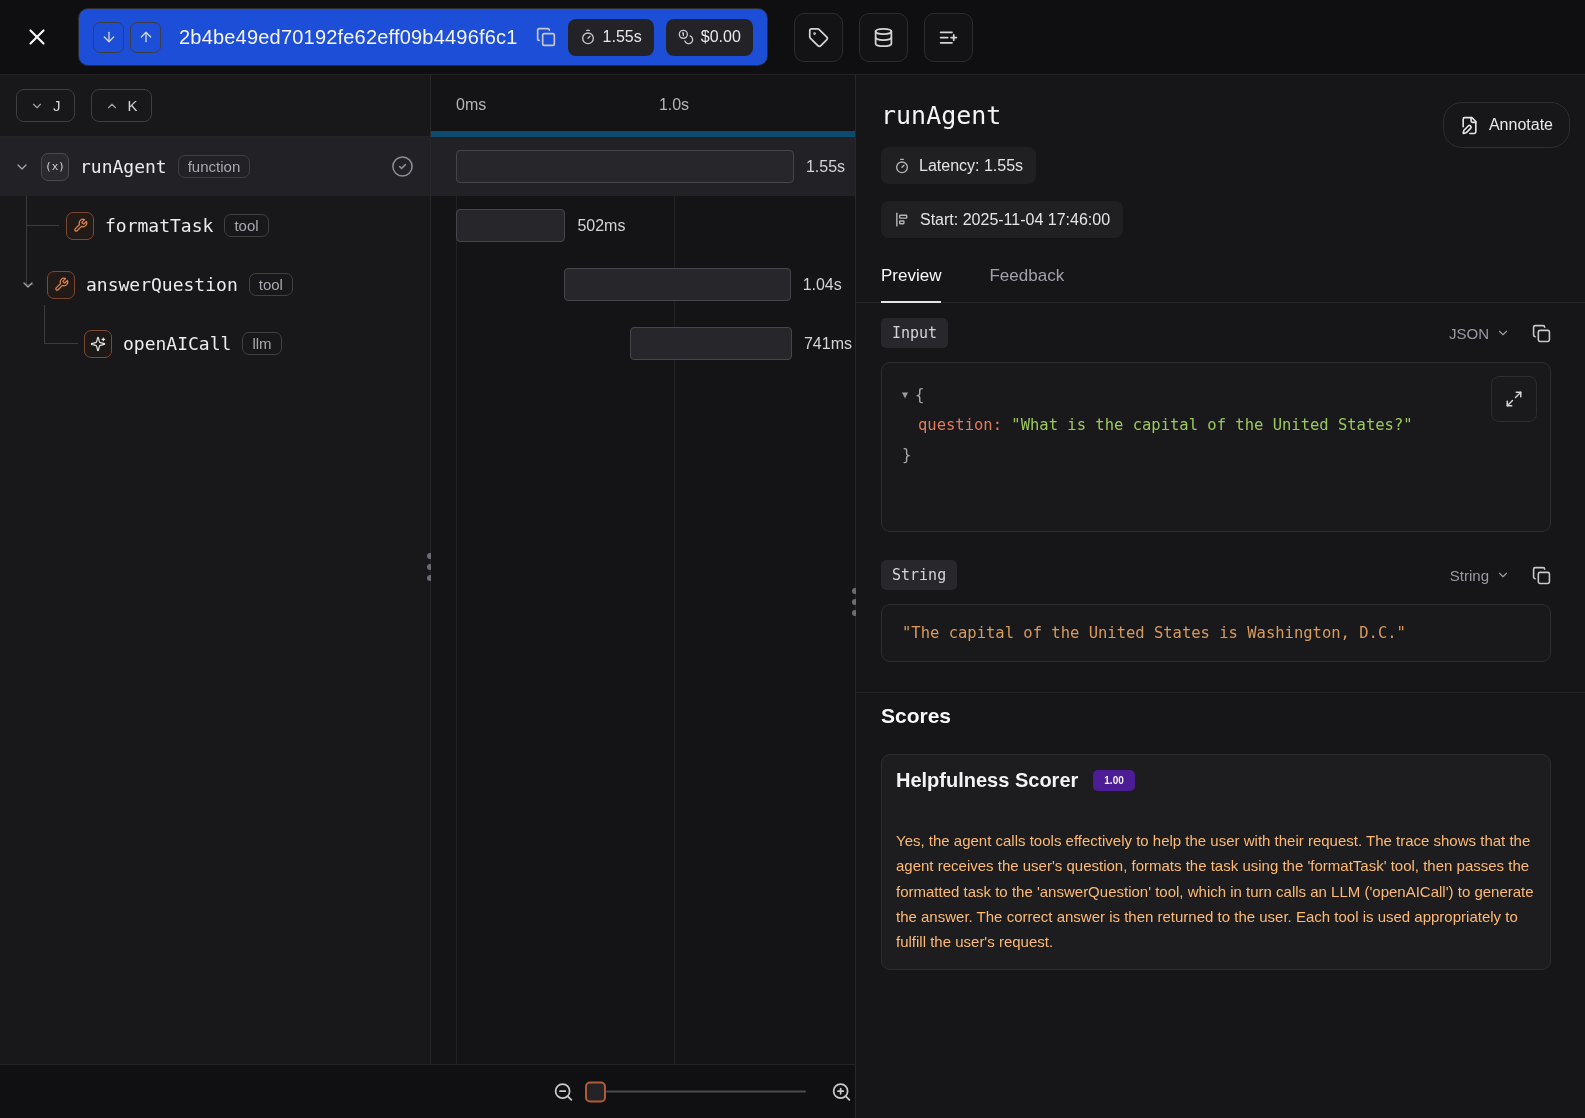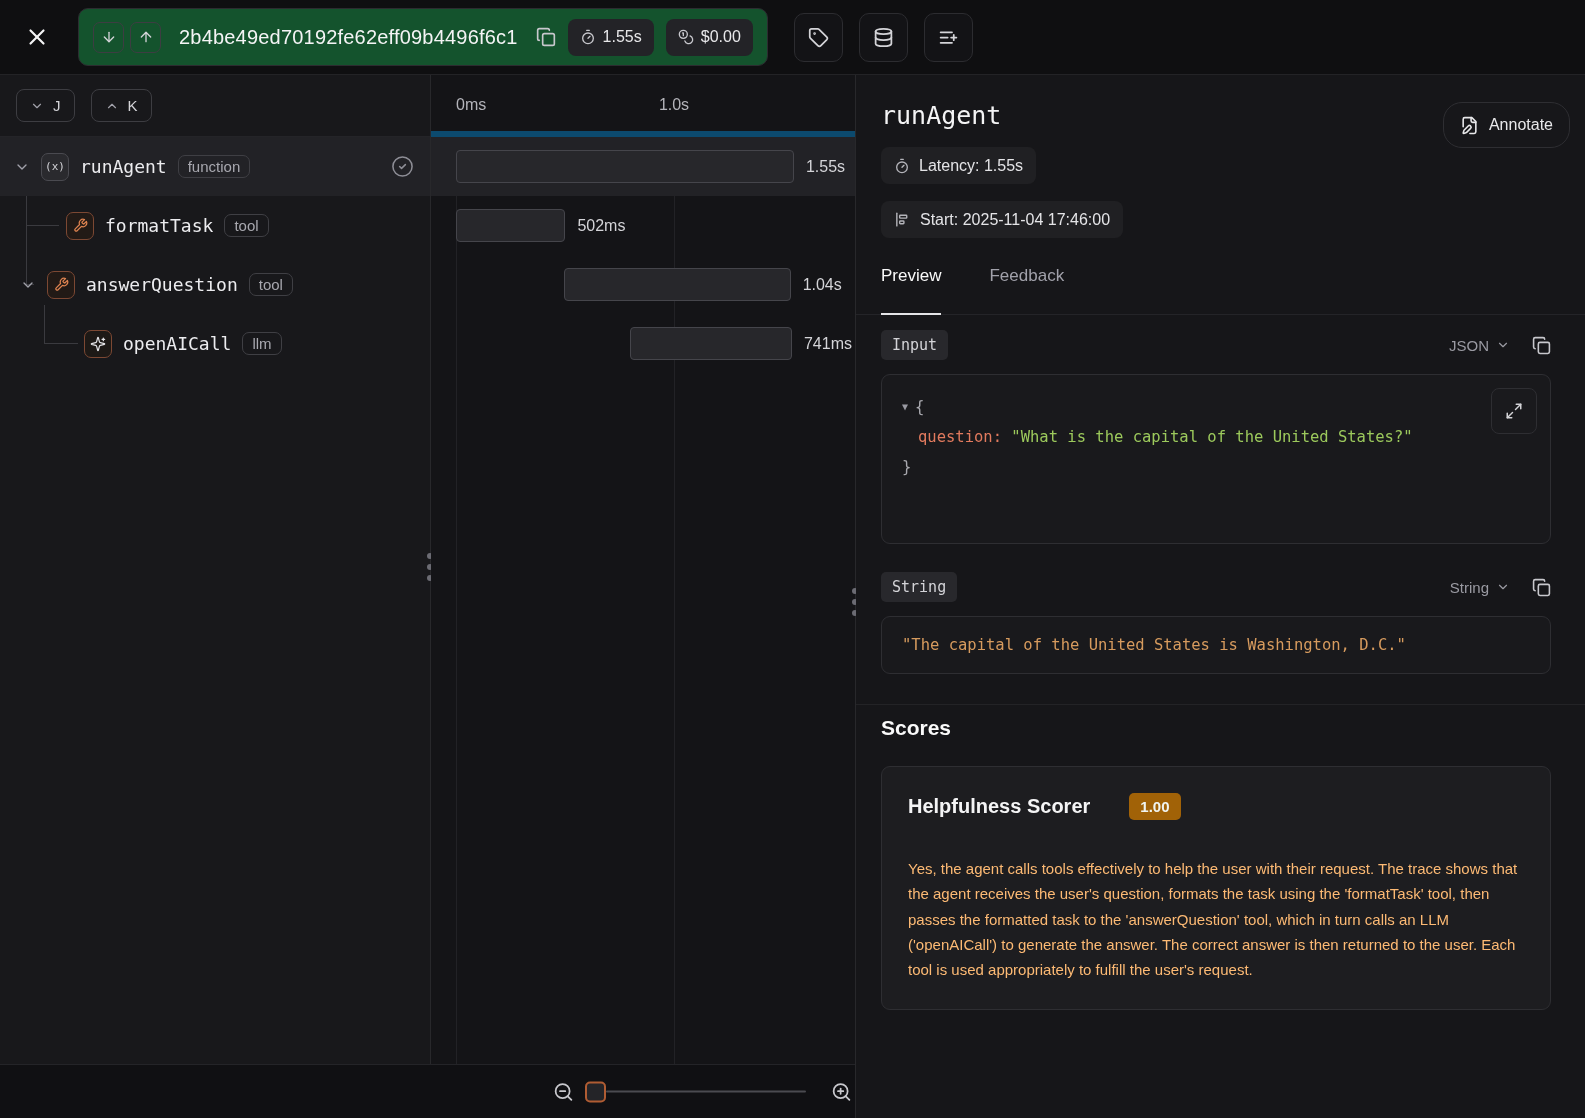--- a/index.html
+++ b/index.html
@@ -15,21 +15,21 @@
   
   .top-bar {
     position:absolute; top:0; left:0; right:0; height:75px;
     background:#0f0f11; border-bottom:1px solid #232326;
     display:flex; align-items:center;
   }
   .close-btn { margin-left:22px; width:30px; height:30px; display:flex; align-items:center; justify-content:center;
     background:none; border:none; color:#f4f4f5; cursor:pointer; }
   .trace-box {
     margin-left:26px; height:58px; display:flex; align-items:center; gap:12px;
-    background:#14532d; border:1px solid #2c2c30; border-radius:10px; padding:0 14px;
+    background:#1d4ed8; border:1px solid #2c2c30; border-radius:10px; padding:0 14px;
   }
   .nav-btn { width:31px; height:31px; display:flex; align-items:center; justify-content:center;
     background:transparent; border:1px solid #3d3d42; border-radius:7px; color:#d4d4d8; cursor:pointer; }
   .nav-btn + .nav-btn { margin-left:-6px; }
   .trace-id { font-size:20px; color:#f4f4f5; letter-spacing:.2px; margin:0 6px; }
   .icon-plain { background:none; border:none; color:#c8c8cd; cursor:pointer; display:flex; align-items:center; }
   .pill { height:37px; display:flex; align-items:center; gap:7px; background:#232327; border-radius:8px;
     padding:0 12px; font-size:16px; color:#e8e8ea; }
   .pill .ic { color:#c8c8cd; }
   .top-actions { display:flex; gap:16px; margin-left:26px; }
@@ -97,21 +97,21 @@
   .annotate-btn { position:absolute; top:27px; right:15px; height:46px; display:flex; align-items:center; gap:10px;
     background:#17171a; border:1px solid #2e2e32; border-radius:19px; padding:0 16px;
     color:#e8e8ea; font-size:16px; cursor:pointer; }
   .chip-row { display:flex; gap:16px; margin-top:17px; }
   .chip { height:37px; display:flex; align-items:center; gap:9px; background:#202023; border-radius:8px;
     padding:0 13px; font-size:16px; color:#e4e4e7; }
   .chip .ic { color:#b4b4ba; }
   .green-badge { background:#2c4a3a; border-radius:5px; padding:4px 10px; font-size:16px; color:#eef0ee; }
   .tabs { display:flex; gap:48px; margin:28px -34px 0 -25px; padding:0 34px 0 25px;
     border-bottom:1px solid #242428; }
-  .tab { padding-bottom:27px; font-size:17px; color:#a1a1aa; background:none; border:none; cursor:pointer;
+  .tab { padding-bottom:15px; font-size:17px; color:#a1a1aa; background:none; border:none; cursor:pointer;
     border-bottom:2px solid transparent; margin-bottom:-1px; }
   .tab.active { color:#fafafa; border-bottom-color:#e4e4e7; }
   .sec-row { display:flex; align-items:center; margin-top:15px; }
   .sec-chip { font-family:"DejaVu Sans Mono", monospace; font-size:15px; color:#d4d4d8;
     background:#28282c; border-radius:5px; padding:6px 11px; }
   .sec-right { margin-left:auto; display:flex; align-items:center; gap:22px; }
   .fmt-select { display:flex; align-items:center; gap:7px; font-size:15px; color:#9a9aa2;
     background:none; border:none; cursor:pointer; }
   .code-box { position:relative; margin-top:14px; background:#19191c; border:1px solid #2e2e32; border-radius:9px;
     padding:17px 20px; font-family:"DejaVu Sans Mono", monospace; font-size:15.5px; }
@@ -121,24 +121,24 @@
   .code-line.indent { padding-left:16px; }
   .tok-exp { font-size:10px; color:#9a9aa2; margin-right:7px; vertical-align:2px; }
   .tok-key { color:#e27a5e; }
   .tok-str-g { color:#9cc95c; }
   .tok-str-o { color:#d79b5e; }
   .expand-btn { position:absolute; top:13px; right:13px; width:46px; height:46px;
     background:#1a1a1d; border:1px solid #2e2e32; border-radius:8px; color:#d4d4d8;
     display:flex; align-items:center; justify-content:center; cursor:pointer; }
   .scores-divider { margin:30px -34px 0 -25px; border-top:1px solid #232326; }
   .scores-heading { margin-top:11px; font-size:21px; font-weight:700; color:#fafafa; }
-  .score-card { margin-top:26px; background:#1d1d20; border:1px solid #2e2e32; border-radius:9px; padding:26px; }
+  .score-card { margin-top:26px; background:#1d1d20; border:1px solid #2e2e32; border-radius:9px; padding:14px; }
   .score-card-head { display:flex; align-items:center; gap:15px; }
   .scorer-name { font-size:20px; font-weight:600; color:#f4f4f5; }
-  .score-pill { background:#a16207; border-radius:5px; padding:5px 11px; font-size:15px; font-weight:600; color:#f0f4f0;margin-left:24px; }
+  .score-pill { background:#4c1d95; border-radius:5px; padding:5px 11px; font-size:10px; font-weight:600; color:#f0f4f0; }
   .rationale { margin-top:36px; font-size:15px; line-height:1.69; color:#fdba74; }
 </style>
 </head>
 <body>
 
 <header class="top-bar">
   <button class="close-btn">
     <svg width="26" height="26" viewBox="0 0 24 24" fill="none" stroke="currentColor" stroke-width="2" stroke-linecap="round" stroke-linejoin="round">
         <path d="M18 6 6 18"></path>
         <path d="m6 6 12 12"></path>

